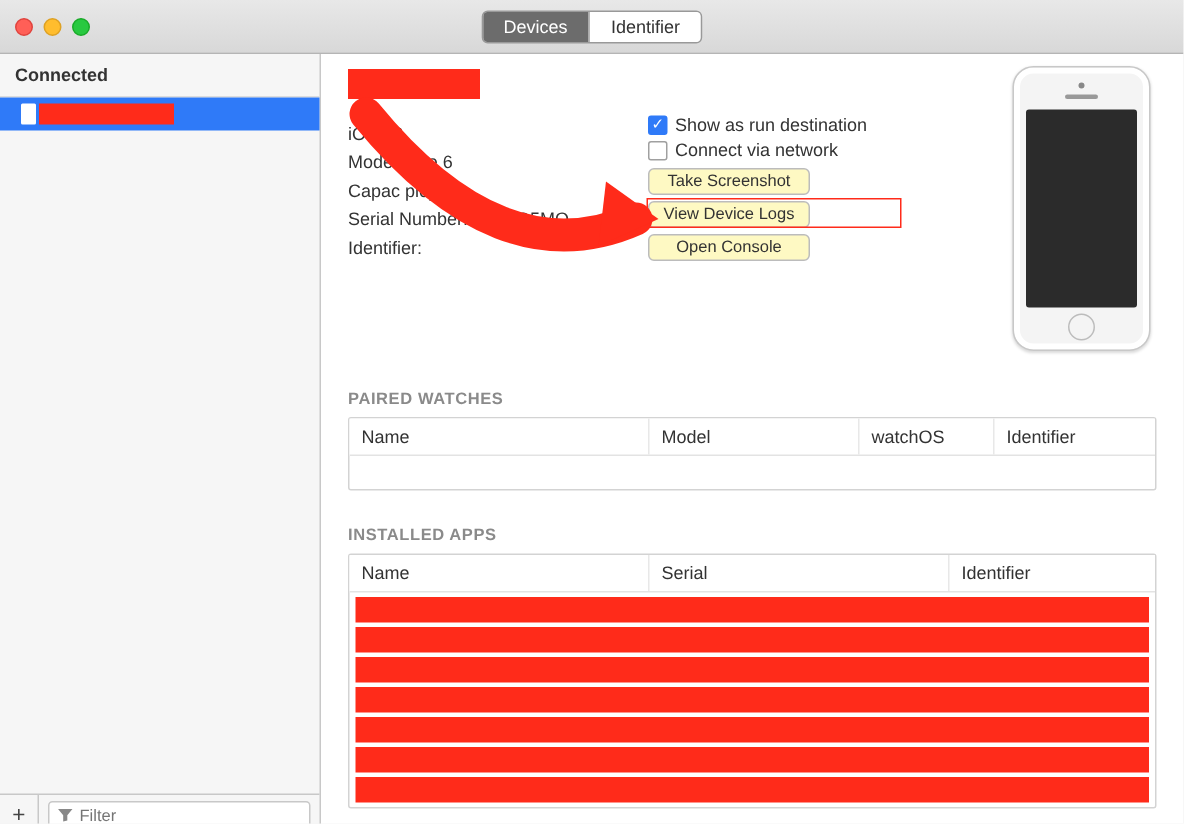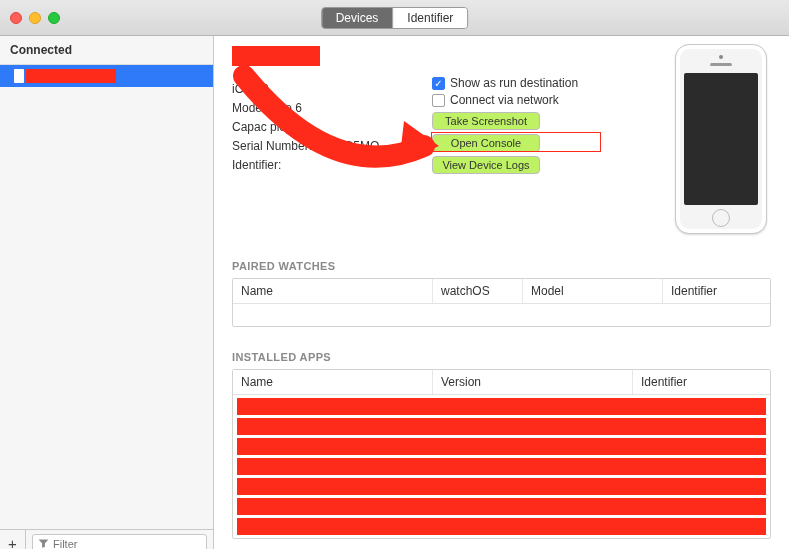--- a/index.html
+++ b/index.html
@@ -35,21 +35,21 @@
 .content { flex: 1; background: #fff; overflow: hidden; position: relative; }
 .info-area { padding: 14px 18px 10px; position: relative; min-height: 200px; }
 .redact1 { position: absolute; left: 18px; top: 10px; width: 88px; height: 20px; background: #ff2b1a; }
 .info-lines { margin-top: 30px; font-size: 12px; color: #333; line-height: 19px; }
 .info-lines div { white-space: nowrap; }
 .controls { position: absolute; left: 218px; top: 40px; }
 .chk-row { display: flex; align-items: center; gap: 5px; margin-bottom: 3px; font-size: 12px; }
 .chk { width: 13px; height: 13px; border: 1px solid #a0a0a0; border-radius: 2px; display: flex; align-items: center; justify-content: center; font-size: 10px; color: #fff; }
 .chk.checked { background: #2f7af8; border-color: #2f7af8; }
 .btns { margin-top: 5px; }
-.btns button { display: block; background: #bef264; border: 1px solid #bcbcbc; border-radius: 4px; font-size: 11px; padding: 2px 0; margin-bottom: 4px; min-width: 108px; text-align: center; cursor: pointer; color: #333; }
+.btns button { display: block; background: #fef9c3; border: 1px solid #bcbcbc; border-radius: 4px; font-size: 11px; padding: 2px 0; margin-bottom: 4px; min-width: 108px; text-align: center; cursor: pointer; color: #333; }
 .view-logs-ring { position: absolute; left: 217px; top: 96px; width: 170px; height: 20px; border: 1.5px solid #ff2b1a; pointer-events: none; }
 
 
 .arrow-svg { position: absolute; left: 0; top: 0; width: 420px; height: 180px; pointer-events: none; }
 
 
 .phone { position: absolute; right: 22px; top: 8px; width: 92px; height: 190px; background: #f4f4f4; border: 1px solid #c8c8c8; border-radius: 14px; box-shadow: inset 0 0 0 4px #fff, 0 1px 2px rgba(0,0,0,0.15); }
 .phone::before { content: ""; position: absolute; top: 10px; left: 50%; transform: translateX(-50%); width: 4px; height: 4px; border-radius: 50%; background: #888; }
 .phone-speaker { position: absolute; top: 18px; left: 50%; transform: translateX(-50%); width: 22px; height: 3px; border-radius: 2px; background: #999; }
 .phone-screen { position: absolute; top: 28px; left: 8px; right: 8px; bottom: 28px; background: #2b2b2b; border-radius: 2px; }
@@ -119,22 +119,22 @@
         <div class="chk-row">
           <span class="chk checked">✓</span>
           <span>Show as run destination</span>
         </div>
         <div class="chk-row">
           <span class="chk"></span>
           <span>Connect via network</span>
         </div>
         <div class="btns">
           <button>Take Screenshot</button>
+          <button>View Device Logs</button>
           <button>Open Console</button>
-          <button>View Device Logs</button>
         </div>
       </div>
 
       <div class="view-logs-ring"></div>
 
       <svg class="arrow-svg" viewBox="0 0 420 180">
         <path d="M30 40 Q 120 150 210 110" stroke="#ff2b1a" stroke-width="22" fill="none" stroke-linecap="round"></path>
         <path d="M190 85 L225 110 L185 128 Z" fill="#ff2b1a"></path>
       </svg>
 
@@ -143,34 +143,34 @@
         <div class="phone-screen"></div>
         <div class="phone-home"></div>
       </div>
     </div>
 
     <div class="section">
       <div class="sec-title">PAIRED WATCHES</div>
       <div class="tbl">
         <div class="tbl-head">
           <div style="flex:0 0 200px">Name</div>
+          <div style="flex:0 0 140px">Model</div>
           <div style="flex:0 0 90px">watchOS</div>
-          <div style="flex:0 0 140px">Model</div>
           <div style="flex:1">Identifier</div>
         </div>
         <div class="tbl-body"></div>
       </div>
     </div>
 
     <div class="section">
       <div class="sec-title">INSTALLED APPS</div>
       <div class="tbl">
         <div class="tbl-head">
           <div style="flex:0 0 200px">Name</div>
-          <div style="flex:0 0 200px">Version</div>
+          <div style="flex:0 0 200px">Serial</div>
           <div style="flex:1">Identifier</div>
         </div>
         <div class="tbl-body">
           <div class="red-row"></div>
           <div class="red-row"></div>
           <div class="red-row"></div>
           <div class="red-row"></div>
           <div class="red-row"></div>
           <div class="red-row"></div>
           <div class="red-row"></div>

